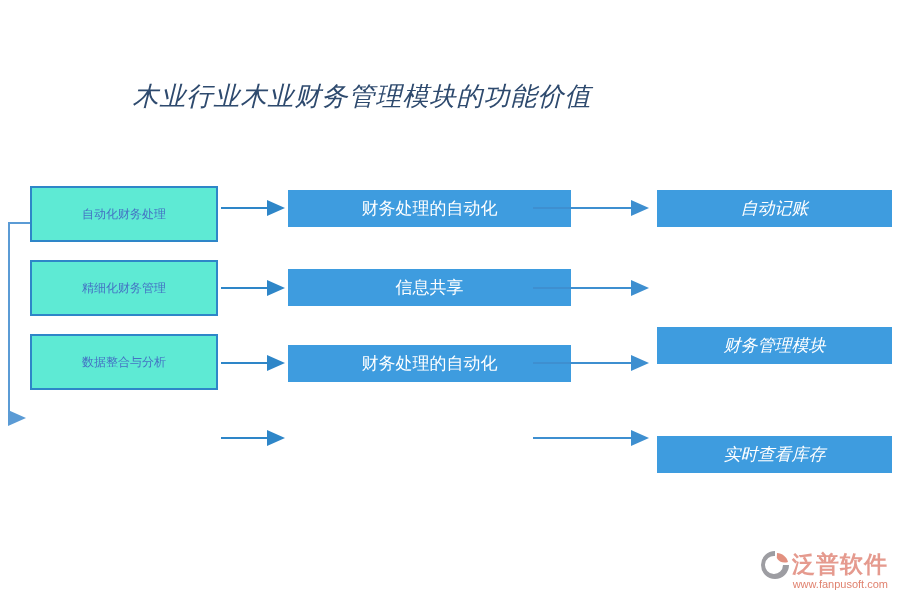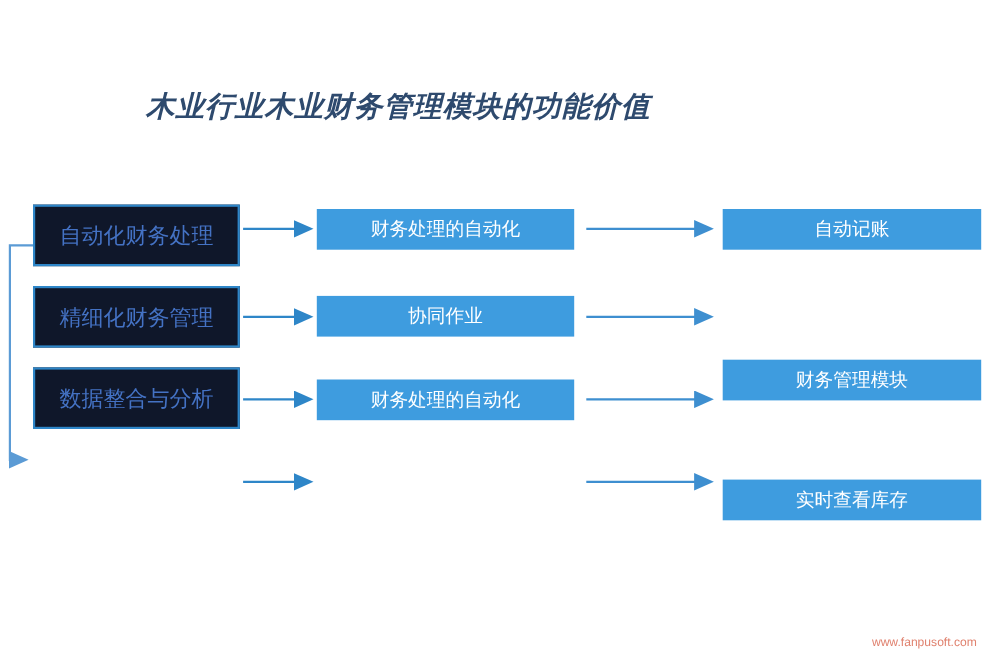--- a/index.html
+++ b/index.html
@@ -6,35 +6,35 @@
     --title:#2e4a6e; --box-fill:#3e9cdf; --box-border:#2e86c8; --left-text:#4472c4;
     --arrow:#3e8fd0; --elbow:#5b9bd5; --brand:#e59a8e; --brand-url:#e0826f;
     --logo-gray:#9d9da2; --logo-salmon:#e2907f;
   }
   html,body{margin:0;padding:0;background:#fff;}
   #stage{
     position:relative;width:900px;height:600px;background:#ffffff;overflow:hidden;
     font-family:"Liberation Sans","DejaVu Sans",sans-serif;
   }
   .title-wrap{position:absolute;top:80px;left:0;width:724px;text-align:center;
-    color:var(--title);font-size:26px;font-style:italic;line-height:1.3;letter-spacing:1px;font-weight:bold;}
+    color:var(--title);font-size:26px;font-style:italic;line-height:1.3;letter-spacing:1px;}
   .title-wrap .t2{font-size:25px;}
   .lbox{
-    position:absolute;left:30px;width:188px;height:56px;background:#0f172a;
+    position:absolute;left:30px;width:188px;height:56px;background:#5eead4;
     border:2px solid var(--box-border);box-sizing:border-box;
     display:flex;align-items:center;justify-content:center;
-    color:var(--left-text);font-size:20px;white-space:nowrap;
+    color:var(--left-text);font-size:12px;white-space:nowrap;
   }
   .mbox,.rbox{
     position:absolute;height:37px;background:var(--box-fill);
     display:flex;align-items:center;justify-content:center;
     color:#ffffff;font-size:17px;white-space:nowrap;
   }
-  .mbox{left:288px;width:234px;text-align:center;}
-  .rbox{left:657px;width:235px;}
+  .mbox{left:288px;width:283px;text-align:center;}
+  .rbox{left:657px;width:235px;font-style:italic;}
   #connectors{position:absolute;top:0;left:0;pointer-events:none;}
   .arrow1{stroke:var(--box-border);stroke-width:2;}
   .arrow2{stroke:var(--arrow);stroke-width:2;}
   .elbow{stroke:var(--elbow);stroke-width:2;fill:none;}
   .watermark{position:absolute;right:12px;bottom:10px;width:150px;text-align:right;}
   .wm-top{display:flex;align-items:center;justify-content:flex-end;gap:2px;}
   .wm-brand{color:var(--brand);font-size:23px;font-weight:bold;letter-spacing:1px;}
   .wm-url{color:var(--brand-url);font-size:11px;margin-top:-2px;}
 </style>
 </head>
@@ -44,21 +44,21 @@
 
   <div class="title-wrap">
     <div>木业行业木业财务管理模块的功能价值</div>
   </div>
 
   <div class="lbox" style="top:186px">自动化财务处理</div>
   <div class="mbox" style="top:190px">财务处理的自动化</div>
   <div class="rbox" style="top:190px">自动记账</div>
 
   <div class="lbox" style="top:260px">精细化财务管理</div>
-  <div class="mbox" style="top:269px">协同作业</div>
+  <div class="mbox" style="top:269px">信息共享</div>
 
   <div class="lbox" style="top:334px">数据整合与分析</div>
   <div class="mbox" style="top:345px">财务处理的自动化</div>
   <div class="rbox" style="top:327px">财务管理模块</div>
 
   <div class="rbox" style="top:436px">实时查看库存</div>
 
   <svg id="connectors" width="900" height="600" viewBox="0 0 900 600">
     <defs>
       <marker id="headStrong" markerWidth="9" markerHeight="8" refX="7" refY="4" orient="auto">
@@ -79,16 +79,25 @@
 
     <line class="arrow2" x1="533" y1="208" x2="645" y2="208" marker-end="url(#headLight)"></line>
     <line class="arrow2" x1="533" y1="288" x2="645" y2="288" marker-end="url(#headLight)"></line>
     <line class="arrow2" x1="533" y1="363" x2="645" y2="363" marker-end="url(#headLight)"></line>
     <line class="arrow2" x1="533" y1="438" x2="645" y2="438" marker-end="url(#headLight)"></line>
 
     <path class="elbow" d="M30 223 L9 223 L9 418 L22 418" marker-end="url(#headElbow)"></path>
   </svg>
 
   <div class="watermark">
+    <div class="wm-top">
+      <span style="display:inline-flex;">
+        <svg width="30" height="30" viewBox="0 0 30 30">
+          <path d="M15 1 A14 14 0 1 0 29 15 L23 15 A9 9 0 1 1 15 6 Z" fill="#9d9da2"></path>
+          <path d="M17 3 C22 3 27 7 28 12 C23.5 13.5 19 12 16.8 8 Z" fill="#e2907f"></path>
+        </svg>
+      </span>
+      <span class="wm-brand">泛普软件</span>
+    </div>
     <div class="wm-url">www.fanpusoft.com</div>
   </div>
 
 </div>
 
 </body></html>

